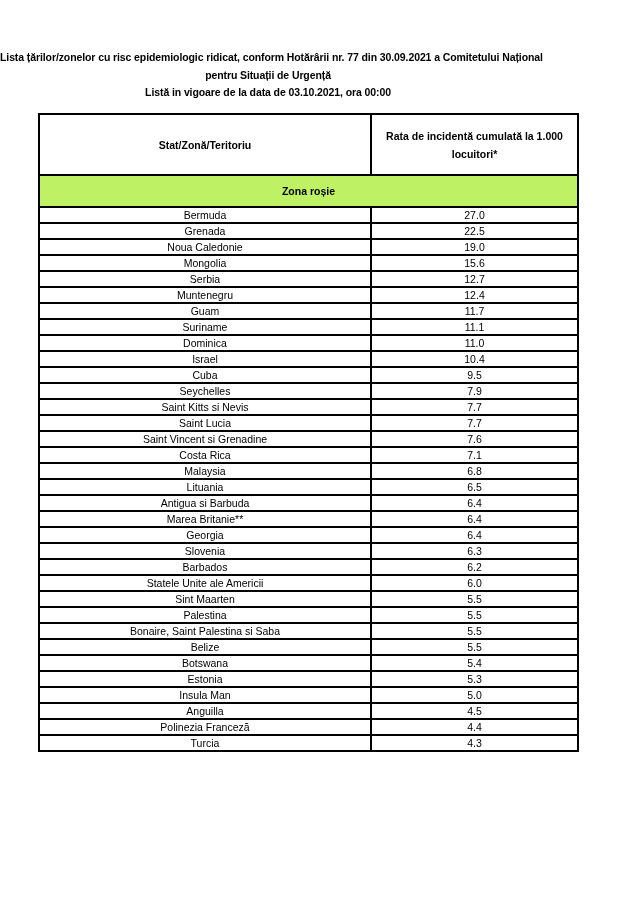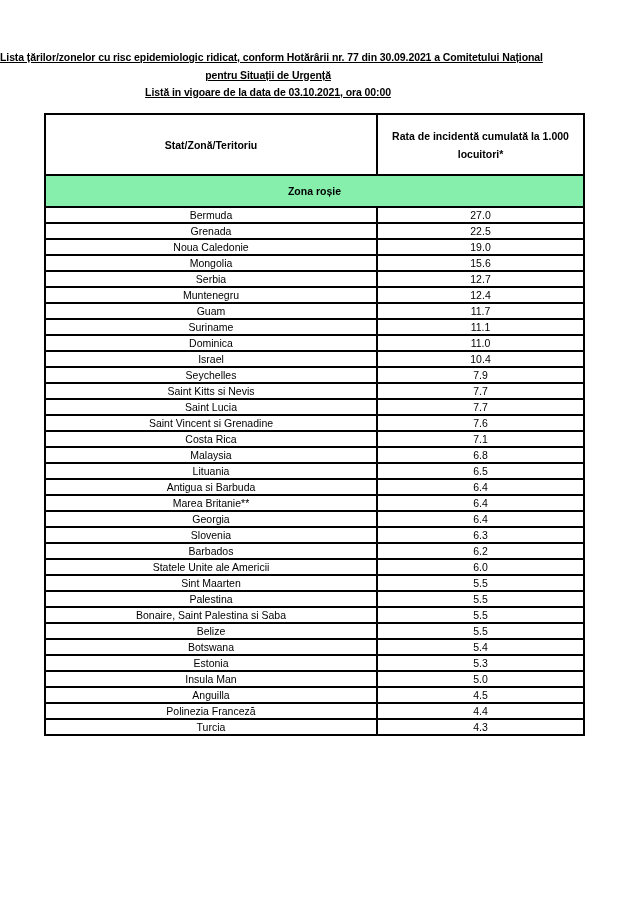--- a/index.html
+++ b/index.html
@@ -1,22 +1,22 @@
 <!DOCTYPE html>
 <html><head>
   <meta charset="utf-8">
   <style>
     html, body { margin: 0; padding: 0; background: #ffffff; }
     body { width: 632px; height: 897px; position: relative; overflow: hidden;
            font-family: "Liberation Sans", sans-serif; color: #000; }
     .title-block { position: absolute; top: 49px; left: 0; width: 536px; text-align: center;
-                   font-size: 10.5px; font-weight: bold; line-height: 17.5px; letter-spacing: -0.1px; text-decoration: underline; }
+                   font-size: 10.5px; font-weight: bold; line-height: 17.5px; letter-spacing: -0.1px; }
     .title-block div { white-space: nowrap; }
     table { position: absolute; left: 38px; top: 113px; width: 541px; border-collapse: collapse;
-            table-layout: fixed; margin-left: 6px; }
+            table-layout: fixed; }
     td, th { border: 2px solid #000; text-align: center; padding: 0; font-size: 10.5px; }
     th { height: 59px; font-weight: bold; line-height: 18px; }
     th.c1 { width: 330px; }
     .zone td { background: #ff0000; height: 30px; font-weight: bold; font-size: 10.5px; }
     tbody tr.data td { height: 14px; line-height: 14px; font-size: 10.5px; }
   </style>
 </head>
 <body>
 
 <div class="title-block">
@@ -27,21 +27,21 @@
 
 <table>
   <thead>
     <tr>
       <th class="c1">Stat/Zonă/Teritoriu</th>
       <th class="c2">Rata de incidentă cumulată la 1.000 locuitori*</th>
     </tr>
   </thead>
   <tbody id="tbody">
     <tr class="zone">
-      <td colspan="2" style="background: #86efac;">Zona roșie</td>
+      <td colspan="2" style="background: #bef264;">Zona roșie</td>
     </tr>
   <tr class="data">
         <td>Bermuda</td>
         <td>27.0</td>
       </tr>
       <tr class="data">
         <td>Grenada</td>
         <td>22.5</td>
       </tr>
       <tr class="data">
@@ -68,20 +68,24 @@
         <td>Suriname</td>
         <td>11.1</td>
       </tr>
       <tr class="data">
         <td>Dominica</td>
         <td>11.0</td>
       </tr>
       <tr class="data">
         <td>Israel</td>
         <td>10.4</td>
+      </tr>
+      <tr class="data">
+        <td>Cuba</td>
+        <td>9.5</td>
       </tr>
       <tr class="data">
         <td>Seychelles</td>
         <td>7.9</td>
       </tr>
       <tr class="data">
         <td>Saint Kitts si Nevis</td>
         <td>7.7</td>
       </tr>
       <tr class="data">

